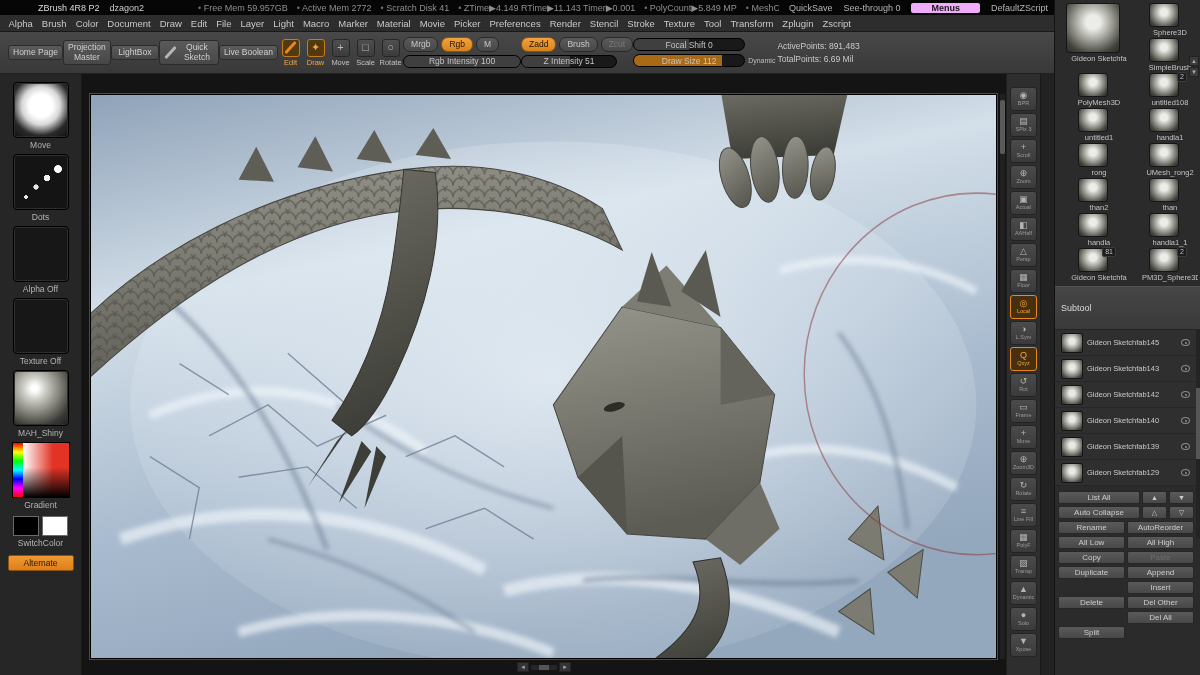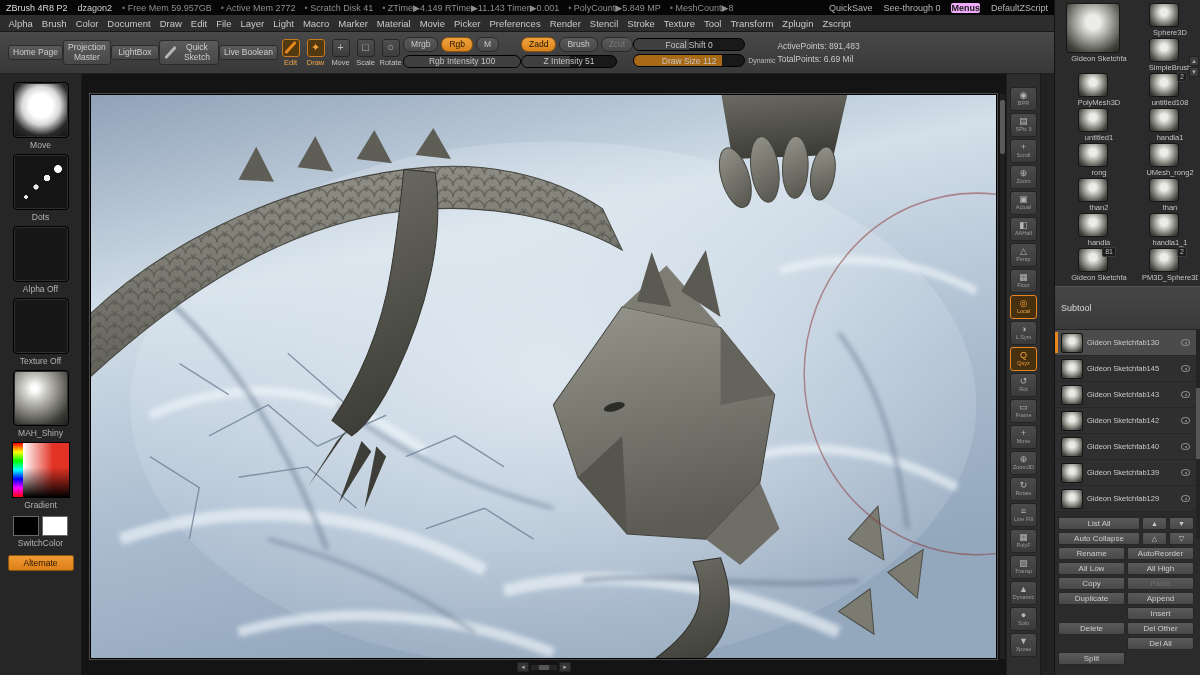--- a/index.html
+++ b/index.html
@@ -7,26 +7,26 @@
     width: 1200px; height: 675px; margin: 0; overflow: hidden;
     background: #1c1c1c; font-family: "Liberation Sans", sans-serif;
     -webkit-font-smoothing: antialiased;
   }
   .app { display: flex; width: 1200px; height: 675px; }
   .left-col { flex: 1; min-width: 0; display: flex; flex-direction: column; }
 
   
   .titlebar { height: 15px; background: #060606; color: #9f9f9f; font-size: 9px;
     display: flex; align-items: center; padding: 0 6px; gap: 10px; white-space: nowrap; }
-  .titlebar .app-name { color: #dcdcdc; }
+  .titlebar .app-name { color: #dcdcdc; margin-left: 32px; }
   .titlebar .doc-name { color: #cfcfcf; }
-  .tb-stats { display: flex; gap: 9px; color: #8f8f8f; overflow: hidden; }
+  .tb-stats { display: flex; gap: 9px; color: #8f8f8f; overflow: hidden; margin-left: 44px; }
   .tb-stat::before { content: "• "; color: #6f6f6f; }
   .tb-right { margin-left: auto; display: flex; gap: 11px; align-items: center; color: #b5b5b5; }
-  .menus-chip { background: #f0abfc; color: #181818; padding: 0 0; border-radius: 2px; font-weight: bold; }
+  .menus-chip { background: #f0abfc; color: #181818; padding: 0 20px; border-radius: 2px; font-weight: bold; }
 
   
   .menubar { height: 17px; background: #2d2d2d; border-bottom: 1px solid #191919;
     display: flex; align-items: center; padding: 0 4px; }
   .menu-item { color: #c9c9c9; font-size: 9.5px; padding: 0 4.5px; cursor: default; }
 
   
   .toolbar { height: 42px; background: linear-gradient(#484848, #393939);
     border-bottom: 1px solid #202020; display: flex; align-items: center; padding: 0 8px; }
   .tb-big { background: linear-gradient(#5b5b5b, #474747); border: 1px solid #2b2b2b; border-radius: 3px;
@@ -658,25 +658,20 @@
       <div class="ts">▲</div>
       <div class="ts">▼</div>
     </div>
 
     <div class="subtool-header">
       <span>Subtool</span>
     </div>
 
     <div class="subtool-list">
 
-        <div class="st-row active">
-          <div class="st-thumb"></div>
-          <div class="st-label">Gideon Sketchfab130</div>
-          <div class="st-eye"></div>
-        </div>
 
         <div class="st-row">
           <div class="st-thumb"></div>
           <div class="st-label">Gideon Sketchfab145</div>
           <div class="st-eye"></div>
         </div>
 
         <div class="st-row">
           <div class="st-thumb"></div>
           <div class="st-label">Gideon Sketchfab143</div>

